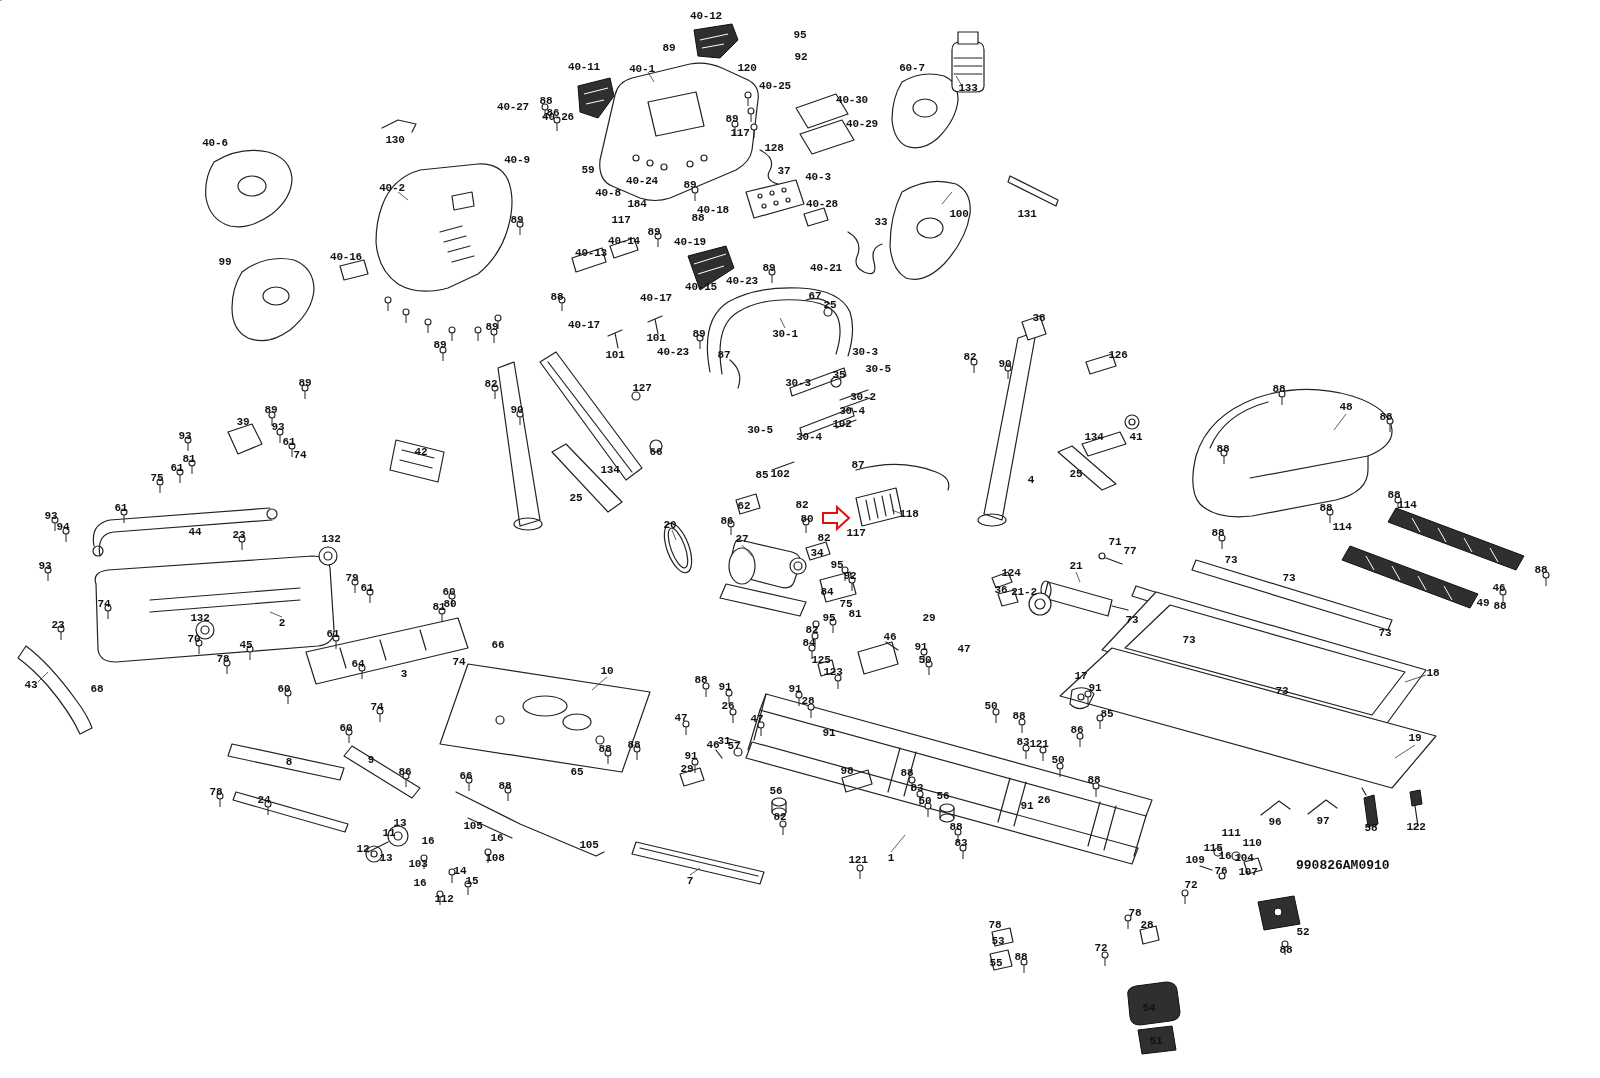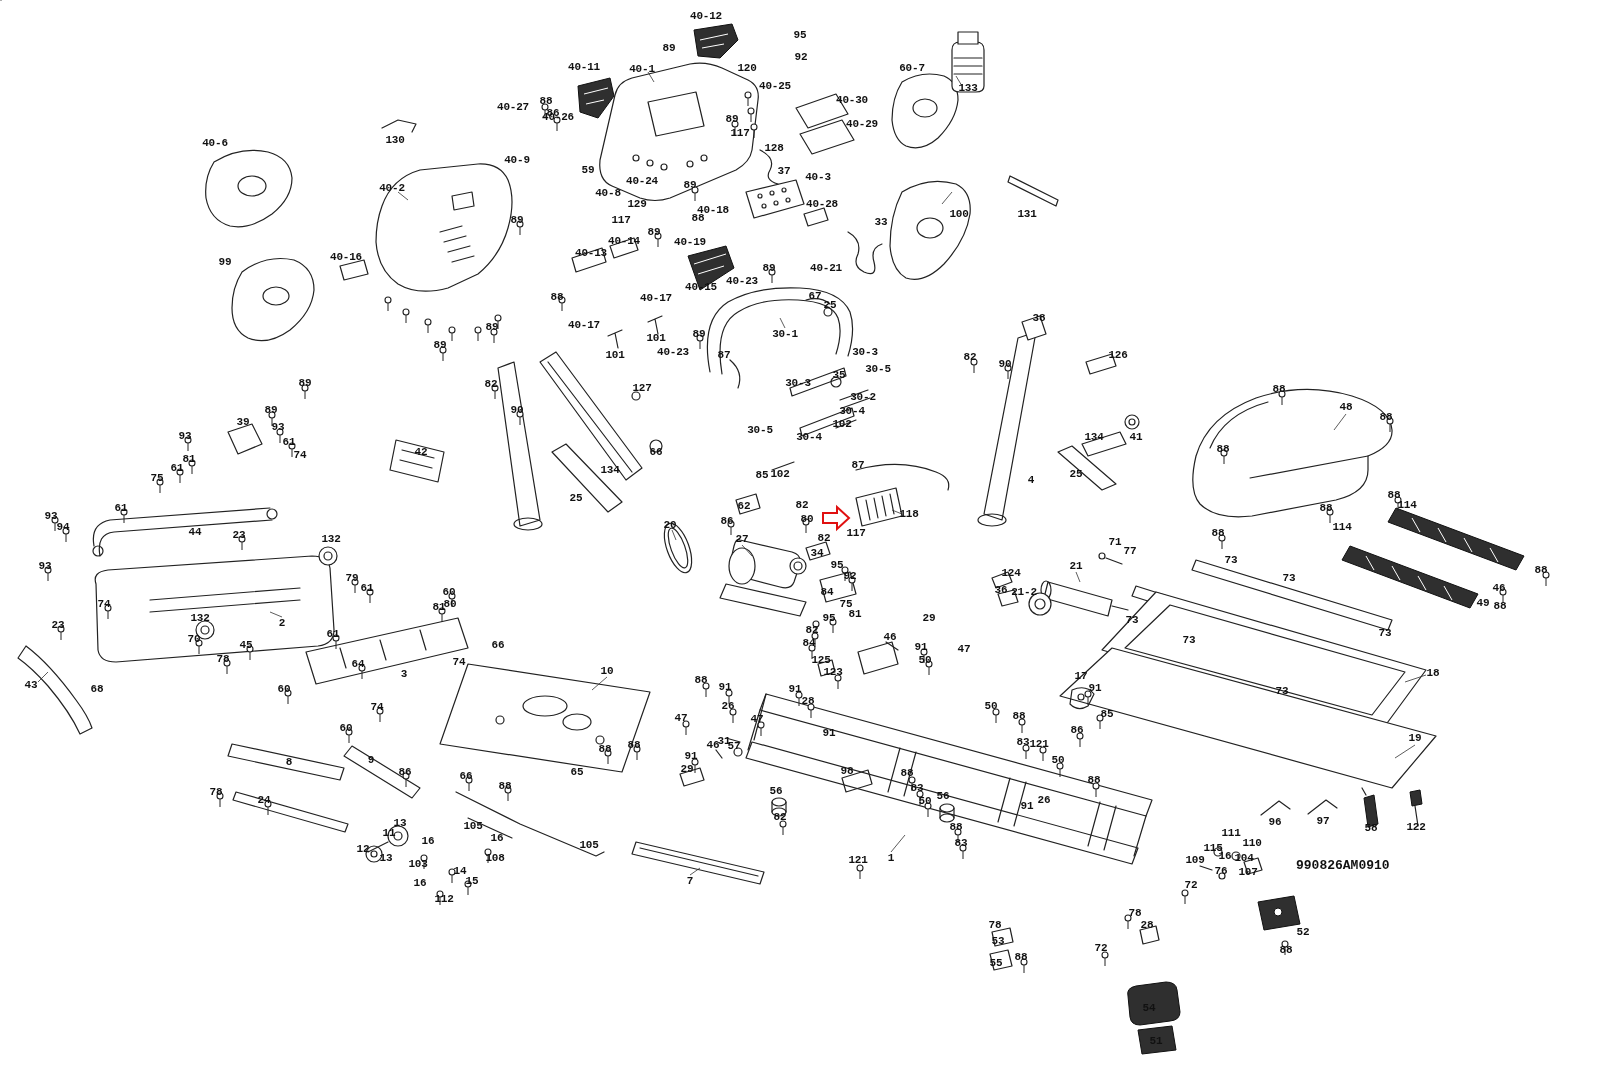--- a/index.html
+++ b/index.html
@@ -500,21 +500,21 @@
       <span class="part-label" style="left: 784px; top: 171px;">37</span>
       <span class="part-label" style="left: 598px; top: 181px; margin-left: 44px;">40-24</span>
       <span class="part-label" style="left: 690px; top: 185px;">89</span>
       <span class="part-label" style="left: 608px; top: 193px;">40-8</span>
       <span class="part-label" style="left: 818px; top: 177px;">40-3</span>
       <span class="part-label" style="left: 912px; top: 68px;">60-7</span>
       <span class="part-label" style="left: 968px; top: 88px;">133</span>
       <span class="part-label" style="left: 215px; top: 143px;">40-6</span>
       <span class="part-label" style="left: 395px; top: 140px;">130</span>
       <span class="part-label" style="left: 392px; top: 188px;">40-2</span>
-      <span class="part-label" style="left: 637px; top: 204px;">129</span>
+      <span class="part-label" style="left: 637px; top: 204px;">184</span>
       <span class="part-label" style="left: 621px; top: 220px;">117</span>
       <span class="part-label" style="left: 698px; top: 218px;">88</span>
       <span class="part-label" style="left: 713px; top: 210px;">40-18</span>
       <span class="part-label" style="left: 822px; top: 204px;">40-28</span>
       <span class="part-label" style="left: 959px; top: 188px; margin-top: 26px;">100</span>
       <span class="part-label" style="left: 1027px; top: 214px;">131</span>
       <span class="part-label" style="left: 517px; top: 220px;">89</span>
       <span class="part-label" style="left: 225px; top: 262px;">99</span>
       <span class="part-label" style="left: 346px; top: 257px;">40-16</span>
       <span class="part-label" style="left: 654px; top: 232px;">89</span>

